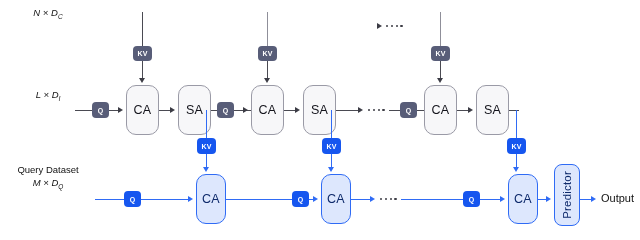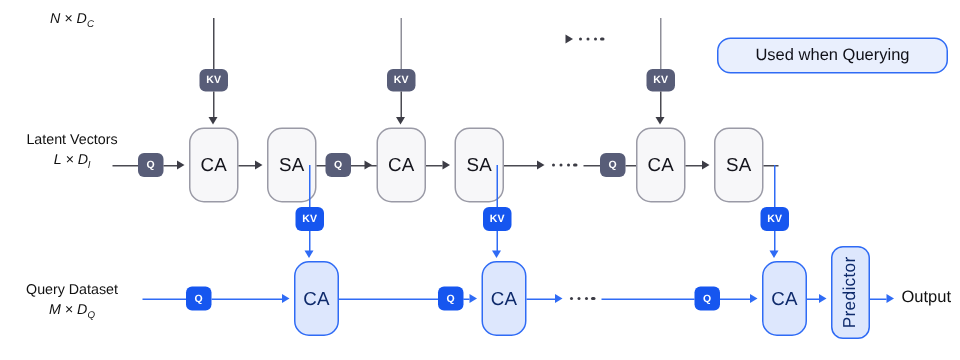--- a/index.html
+++ b/index.html
@@ -121,32 +121,28 @@
 </head>
 <body>
 
 <div id="canvas">
 
   <div class="row-label" style="left:2px; top:6px;">
     <span class="dim"><span>N × D</span><sub>C</sub></span>
   </div>
 
   <div class="row-label" style="left:2px; top:88px;">
-    <span>Latent Vectors</span>
     <span class="dim"><span>L × D</span><sub>l</sub></span>
   </div>
 
-  <div class="row-label" style="left:2px; top:188px;">
+  <div class="row-label" style="left:2px; top:164px;">
     <span>Query Dataset</span>
     <span class="dim"><span>M × D</span><sub>Q</sub></span>
   </div>
 
-  <div class="legend" style="left:478px; top:25px; width:154px; height:24px;">
-    <span>Used when Querying</span>
-  </div>
 
   <div class="vline" style="left:142px; top:12px; height:34px;"></div>
   <div class="badge dark" style="left:133px; top:46px; width:19px; height:15px;">
     <span>KV</span>
   </div>
   <div class="vline" style="left:142px; top:61px; height:18px;"></div>
   <div class="arrow down" style="left:139px; top:78px;"></div>
 
   <div class="vline" style="left:267px; top:12px; height:34px; background:#8f8f99;"></div>
   <div class="badge dark" style="left:258px; top:46px; width:19px; height:15px;">

